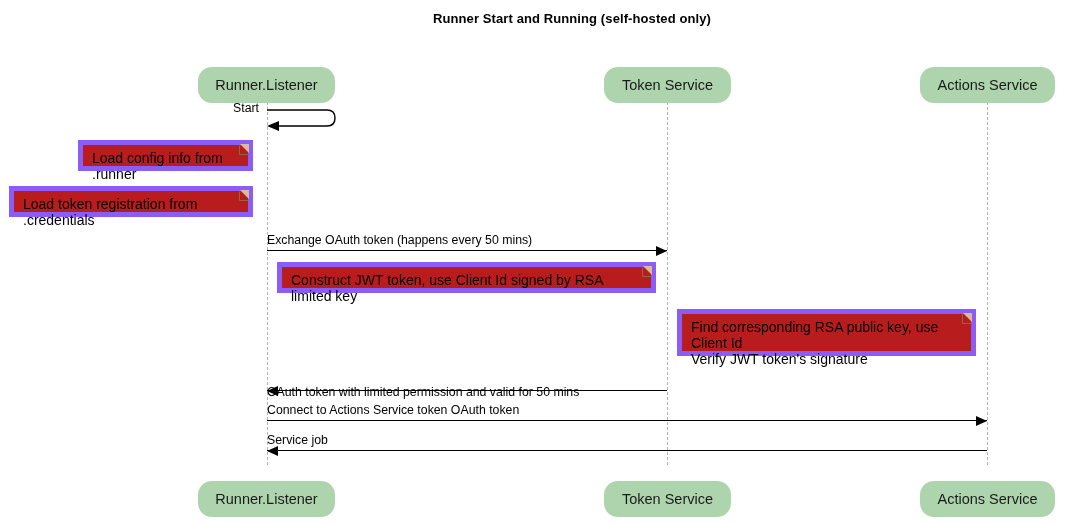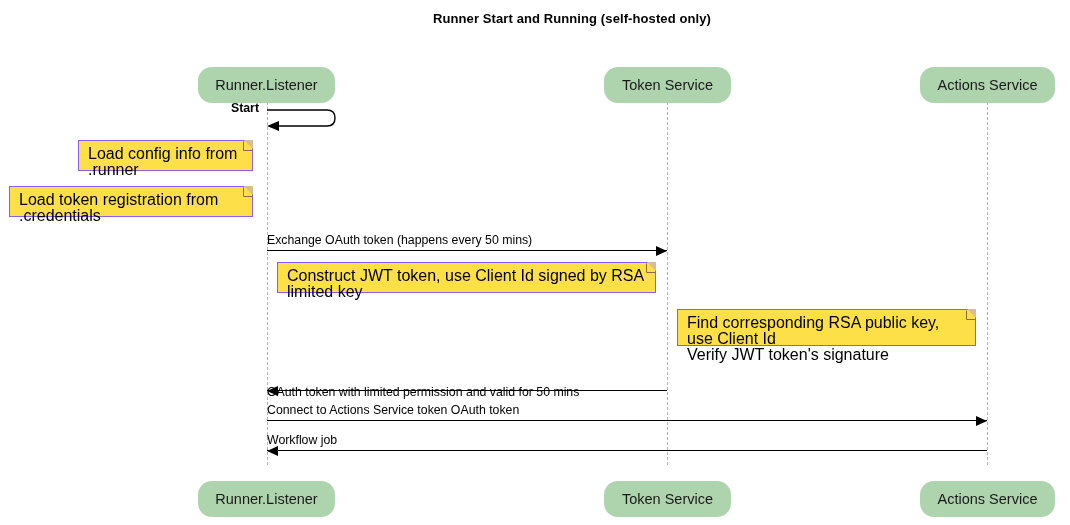--- a/index.html
+++ b/index.html
@@ -52,24 +52,24 @@
     justify-content: center;
     font-size: 14.5px;
     color: #1a1a1a;
     box-sizing: border-box;
     margin-top: 16px;
   }
 
   
   .note {
     position: absolute;
-    background: #fde047;
-    border: 1px solid #8b5cf6;
+    background: #b91c1c;
+    border: 5px solid #8b5cf6;
     box-sizing: border-box;
-    font-size: 16px;
+    font-size: 14px;
     color: #000000;
     padding: 5px 8px 5px 9px;
     line-height: 16px;
     white-space: pre-line;
   }
   .note-fold {
     position: absolute;
     top: -1px;
     right: -1px;
     width: 0;
@@ -150,46 +150,46 @@
   <div id="notes">
       <div class="note" style="left: 78px; top: 140px; width: 175px; height: 31px;"><span>Load config info from .runner</span><span class="note-fold"></span><span class="note-fold-edge"><svg width="12" height="12" viewBox="0 0 12 12">
             <path d="M2.5,0.5 L2.5,9.5 L11.5,9.5" fill="none" stroke="#8a6a45" stroke-width="1"></path>
           </svg></span></div>
       <div class="note" style="left: 9px; top: 186px; width: 244px; height: 31px;"><span>Load token registration from .credentials</span><span class="note-fold"></span><span class="note-fold-edge"><svg width="12" height="12" viewBox="0 0 12 12">
             <path d="M2.5,0.5 L2.5,9.5 L11.5,9.5" fill="none" stroke="#8a6a45" stroke-width="1"></path>
           </svg></span></div>
       <div class="note" style="left: 277px; top: 262px; width: 379px; height: 31px;"><span>Construct JWT token, use Client Id signed by RSA limited key</span><span class="note-fold"></span><span class="note-fold-edge"><svg width="12" height="12" viewBox="0 0 12 12">
             <path d="M2.5,0.5 L2.5,9.5 L11.5,9.5" fill="none" stroke="#8a6a45" stroke-width="1"></path>
           </svg></span></div>
-      <div class="note" style="left: 677px; top: 309px; width: 299px; height: 37px;"><span>Find corresponding RSA public key, use Client Id
+      <div class="note" style="left: 677px; top: 309px; width: 299px; height: 47px;"><span>Find corresponding RSA public key, use Client Id
 Verify JWT token's signature</span><span class="note-fold"></span><span class="note-fold-edge"><svg width="12" height="12" viewBox="0 0 12 12">
             <path d="M2.5,0.5 L2.5,9.5 L11.5,9.5" fill="none" stroke="#8a6a45" stroke-width="1"></path>
           </svg></span></div>
     </div>
 
   <div id="messages">
       <div class="selfloop" style="left: 267px; top: 104px;">
         <svg width="84" height="32">
           <path d="M0,6 L60,6 Q68,6 68,14 Q68,22 60,22 L10,22" fill="none" stroke="#000000" stroke-width="1.4"></path>
           <path d="M0,22 L12,17 L12,27 Z" fill="#000000"></path>
         </svg>
       </div>
-      <div class="msg-label" style="left: 209px; top: 101px; width: 50px; text-align: right; font-weight: bold;">Start</div>
+      <div class="msg-label" style="left: 209px; top: 101px; width: 50px; text-align: right;">Start</div>
       <div class="msg-line" style="left: 267px; top: 250px; width: 400px;"></div>
       <div class="arrowhead right" style="top: 245.5px; left: 656px;"></div>
       <div class="msg-label" style="left: 267px; width: 400px; top: 233px;">Exchange OAuth token (happens every 50 mins)</div>
       <div class="msg-line" style="left: 267px; top: 390px; width: 400px;"></div>
       <div class="arrowhead left" style="top: 385.5px; left: 267px;"></div>
       <div class="msg-label" style="left: 267px; width: 400px; top: 385px;">OAuth token with limited permission and valid for 50 mins</div>
       <div class="msg-line" style="left: 267px; top: 420px; width: 720px;"></div>
       <div class="arrowhead right" style="top: 415.5px; left: 976px;"></div>
       <div class="msg-label" style="left: 267px; width: 720px; top: 403px;">Connect to Actions Service token OAuth token</div>
       <div class="msg-line" style="left: 267px; top: 450px; width: 720px;"></div>
       <div class="arrowhead left" style="top: 445.5px; left: 267px;"></div>
-      <div class="msg-label" style="left: 267px; width: 720px; top: 433px;">Workflow job</div>
+      <div class="msg-label" style="left: 267px; width: 720px; top: 433px;">Service job</div>
     </div>
 
   <div id="participants-bottom">
       <div class="participant" style="left: 198px; top: 465px; width: 137px; background: rgb(174, 212, 174);">
         <span>Runner.Listener</span>
       </div>
       <div class="participant" style="left: 604px; top: 465px; width: 127px; background: rgb(174, 212, 174);">
         <span>Token Service</span>
       </div>
       <div class="participant" style="left: 920px; top: 465px; width: 135px; background: rgb(174, 212, 174);">

